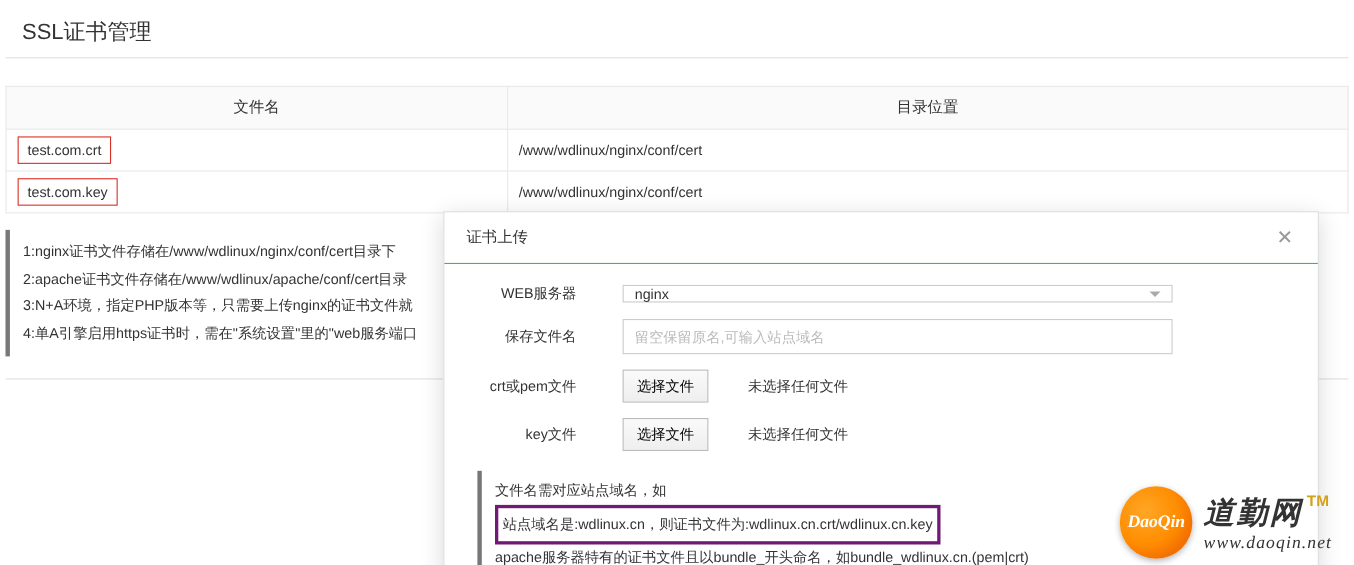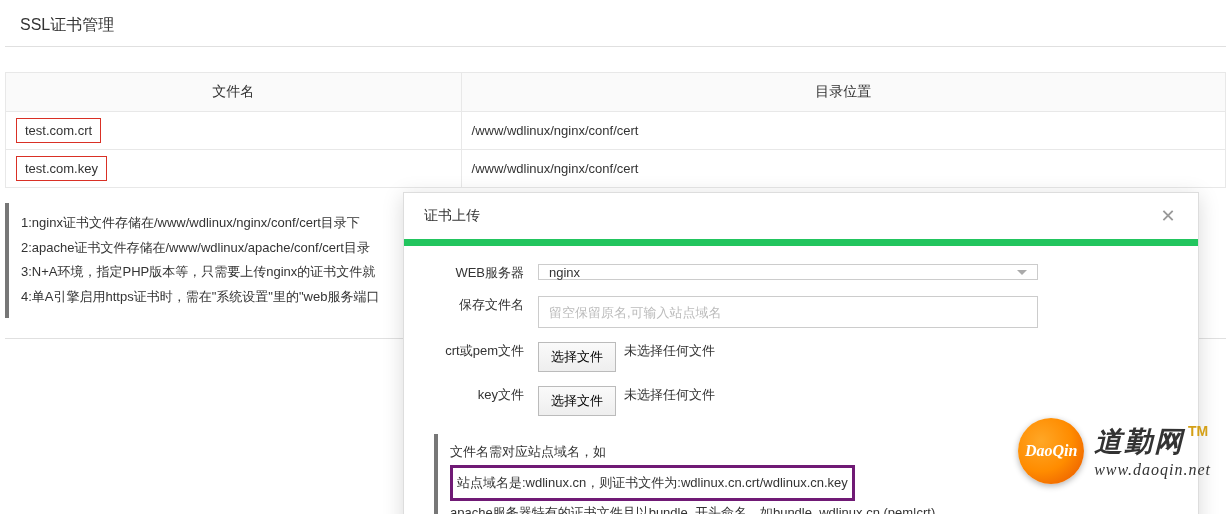--- a/index.html
+++ b/index.html
@@ -7,21 +7,21 @@
       font-family: "Microsoft YaHei", Arial, sans-serif;
       font-size: 14px;
       color: #333;
       background: #fff;
       width: 1231px;
       height: 514px;
       position: relative;
       overflow: hidden;
     }
     .page-title {
-      font-size: 16px;
+      font-size: 20px;
       font-weight: normal;
       padding: 15px 20px 10px;
       color: #333;
     }
     .divider {
       border-bottom: 1px solid #e0e0e0;
       margin: 0 5px 25px;
     }
     .table {
       width: calc(100% - 10px);
@@ -69,35 +69,37 @@
       background: #fff;
       border: 1px solid #ddd;
       box-shadow: 0 4px 20px rgba(0,0,0,0.15);
       z-index: 100;
     }
     .modal-header {
       display: flex;
       justify-content: space-between;
       align-items: center;
       padding: 12px 20px;
-      border-bottom: 7px solid #22c55e;
+      border-bottom: 1px solid #22c55e;
       font-family: Liberation Serif, serif;
     }
     .modal-title { font-size: 14px; }
     .modal-close {
       cursor: pointer;
       font-size: 18px;
       color: #999;
       width: 20px;
       text-align: center;
     }
     .modal-body { padding: 18px 30px 16px; }
     .form-row {
       display: flex;
+      align-items: center;
       margin-bottom: 14px;
+      gap: 28px;
     }
     .form-label {
       width: 90px;
       text-align: right;
       margin-right: 14px;
       font-size: 13px;
       color: #333;
     }
     .form-select {
       width: 500px;
@@ -145,21 +147,21 @@
     }
     .highlight-text {
       border: 3px solid #701a75;
       display: inline-block;
       padding: 3px 4px;
     }
     
     .watermark {
       position: absolute;
       right: 20px;
-      bottom: 30px;
+      bottom: 6px;
       display: flex;
       align-items: center;
       gap: 10px;
       z-index: 200;
       pointer-events: none;
     }
     .wm-logo {
       width: 66px; height: 66px;
       border-radius: 50%;
       background: radial-gradient(circle at 35% 35%, #ffa726 0%, #ff8c00 50%, #e65100 100%);

